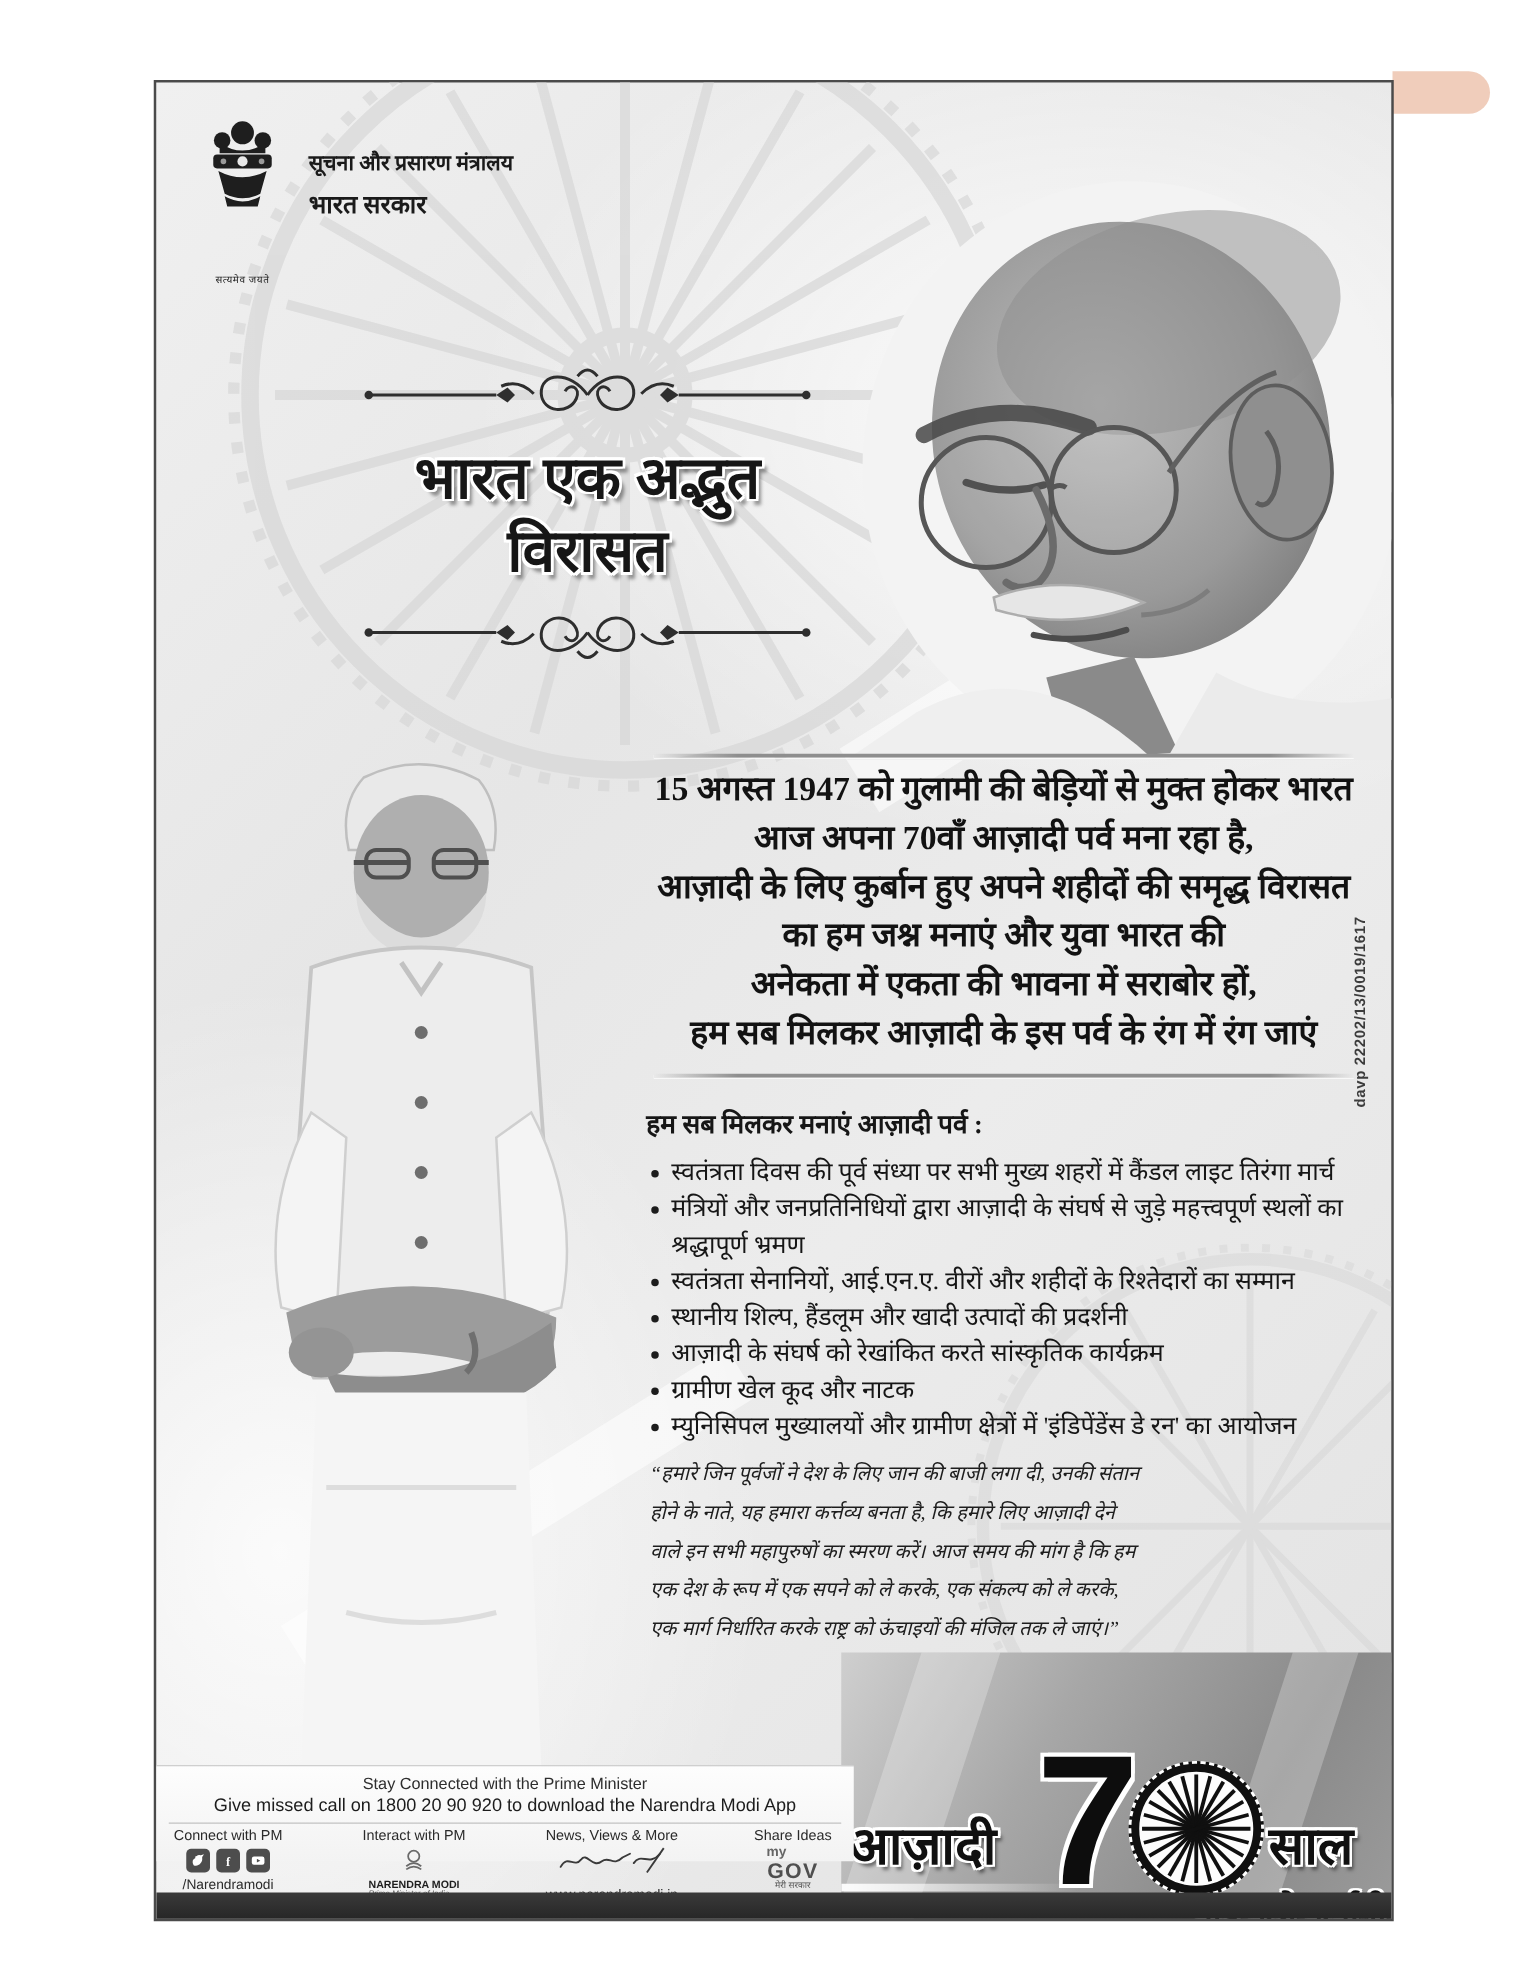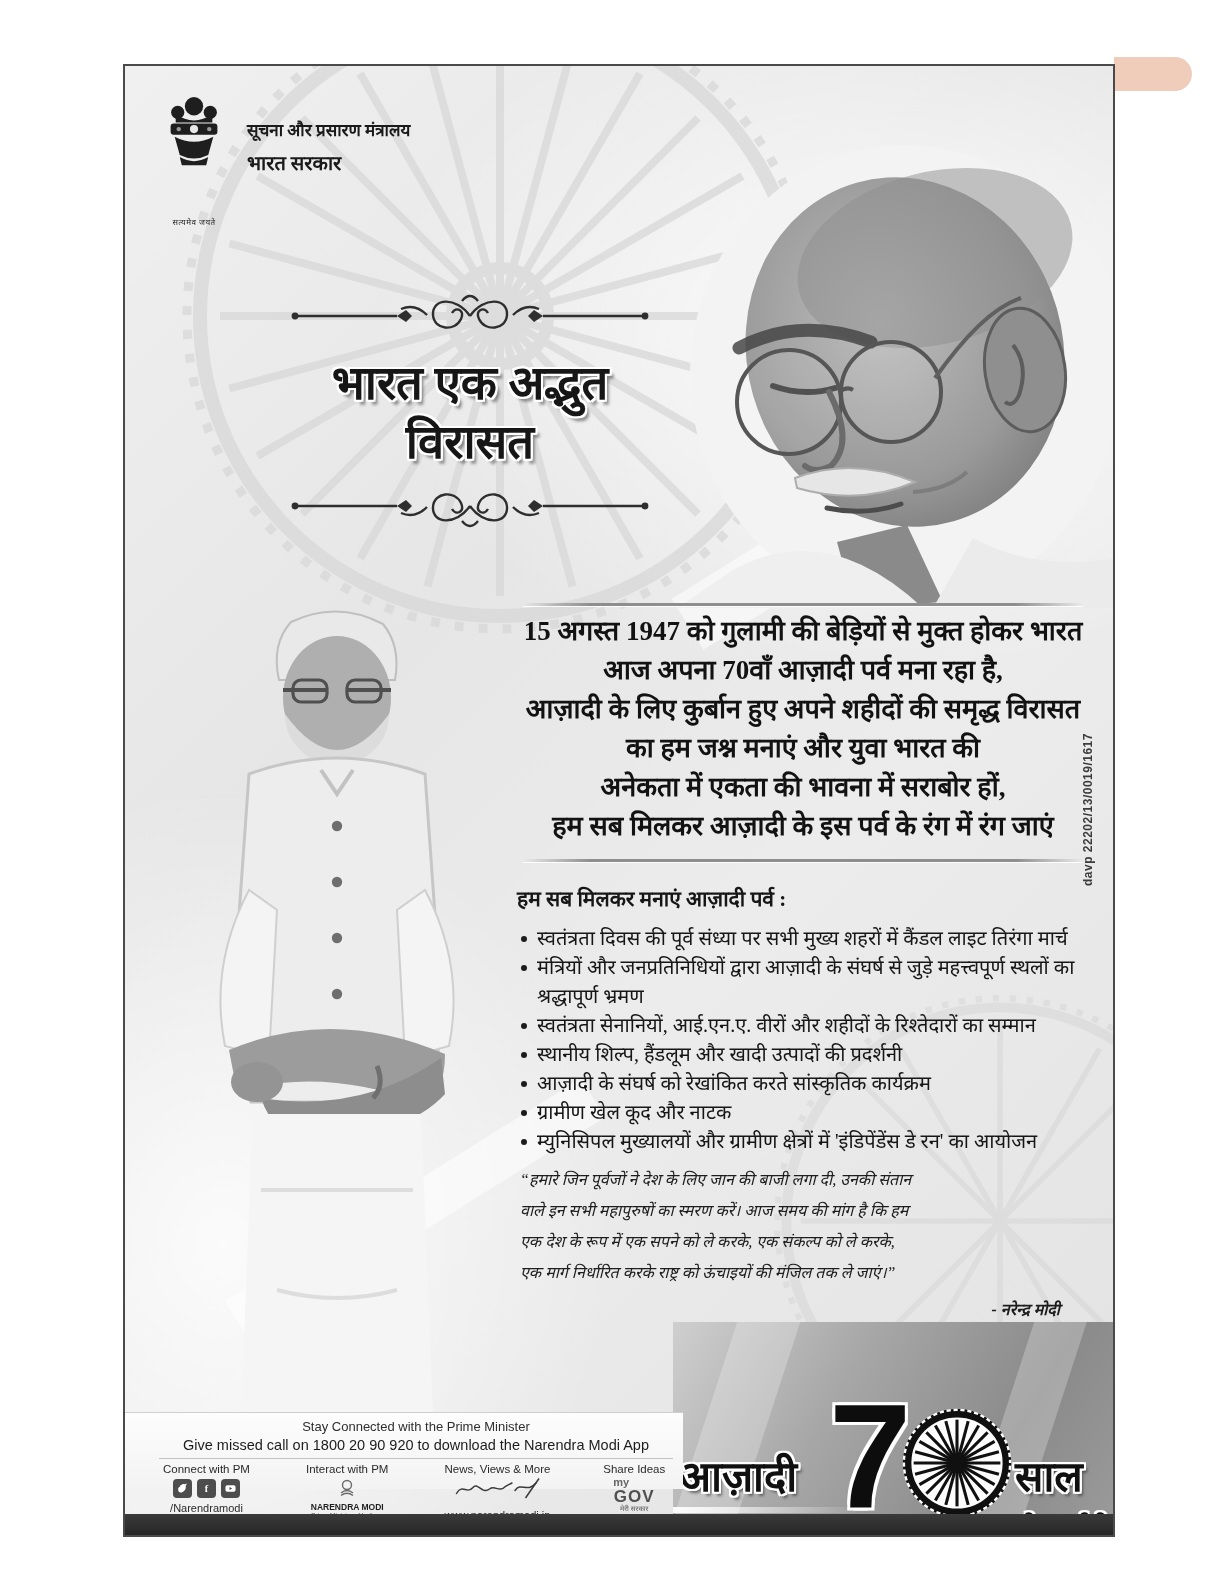--- a/index.html
+++ b/index.html
@@ -64,21 +64,21 @@
            font-family:"Liberation Serif","DejaVu Serif",serif; font-style:italic;
            font-size:16px; line-height:31px; color:#1d1d1d; }
   .quote-attr { text-align:right; padding-right:30px; font-weight:bold; margin-top:6px; }
 
   .davp { position:absolute; left:956px; top:630px; width:16px; height:190px;
           writing-mode:vertical-rl; transform:rotate(180deg);
           font-size:12px; font-weight:bold; color:#3c3c3c; letter-spacing:.5px; }
 
   
   .footer-panel { position:absolute; left:0; top:1346px; width:558px; height:77px;
-                  background:linear-gradient(#fdfdfd,#f3f3f3); border-top:1px solid #cfcfcf;padding-left:24px; }
+                  background:linear-gradient(#fdfdfd,#f3f3f3); border-top:1px solid #cfcfcf; }
   .fp-l1 { text-align:center; font-size:13px; color:#2e2e2e; margin-top:6px; }
   .fp-l2 { text-align:center; font-size:14.5px; color:#1c1c1c; margin-top:3px; }
   .fp-div { height:1px; background:#c2c2c2; margin:5px 10px 4px 10px; }
   .cols { display:flex; justify-content:space-between; padding:0 14px; }
   .col { text-align:center; }
   .col-label { font-size:11.5px; color:#2a2a2a; }
   .social-row { display:flex; gap:5px; justify-content:center; margin-top:4px; }
   .sq { width:19px; height:19px; border-radius:4px; background:#4d4d4d;
         display:flex; align-items:center; justify-content:center; }
   .col-url { font-size:11px; color:#2a2a2a; margin-top:4px; }
@@ -301,20 +301,21 @@
         </div>
       <div class="bullet-item">
         <span class="dot"></span>
         <span>म्युनिसिपल मुख्यालयों और ग्रामीण क्षेत्रों में 'इंडिपेंडेंस डे रन' का आयोजन</span>
         </div>
     </div>
   </div>
 
   <div class="quote">
     <div>“हमारे जिन पूर्वजों ने देश के लिए जान की बाजी लगा दी, उनकी संतान</div>
+    <div>होने के नाते, यह हमारा कर्त्तव्य बनता है, कि हमारे लिए आज़ादी देने</div>
     <div>वाले इन सभी महापुरुषों का स्मरण करें। आज समय की मांग है कि हम</div>
     <div>एक देश के रूप में एक सपने को ले करके, एक संकल्प को ले करके,</div>
     <div>एक मार्ग निर्धारित करके राष्ट्र को ऊंचाइयों की मंजिल तक ले जाएं।”</div>
     <div class="quote-attr">- नरेन्द्र मोदी</div>
   </div>
 
   <div class="davp">davp 22202/13/0019/1617</div>
 
   <div class="logo70">
     <div class="l70-streak" style="left:30px; top:-20px; width:60px; height:260px;"></div>

